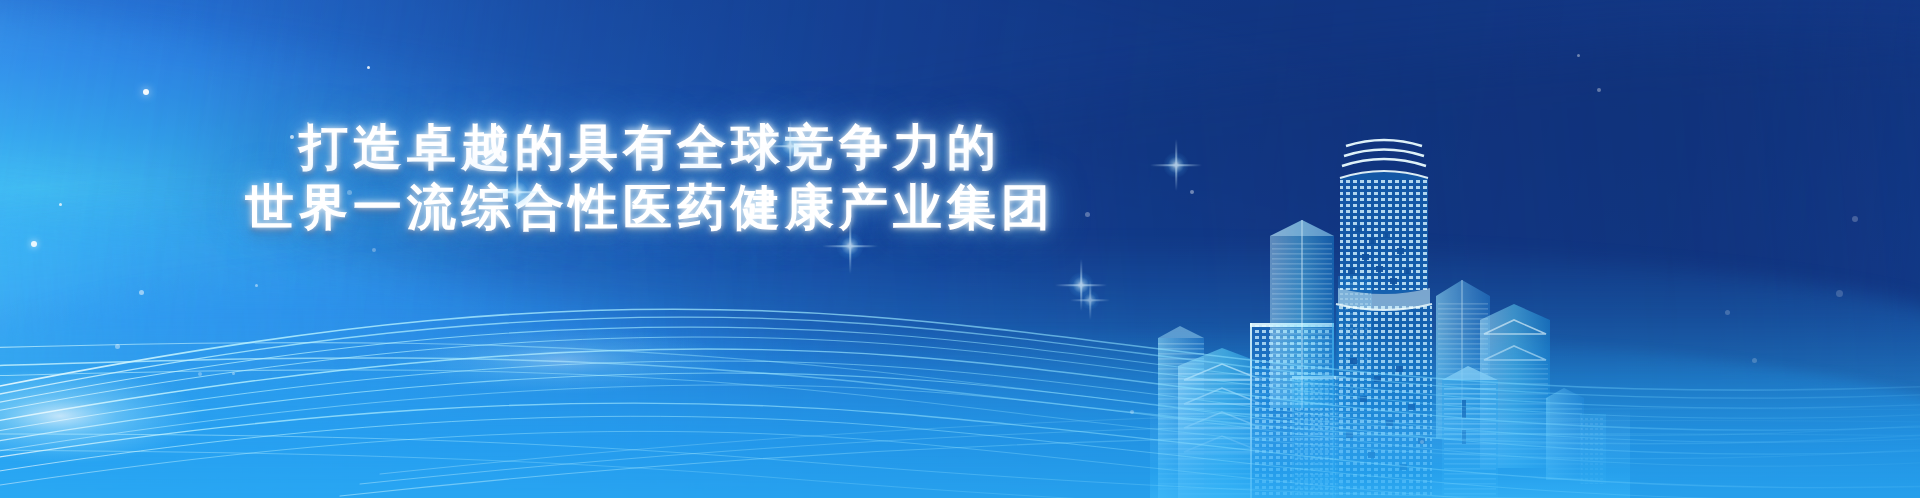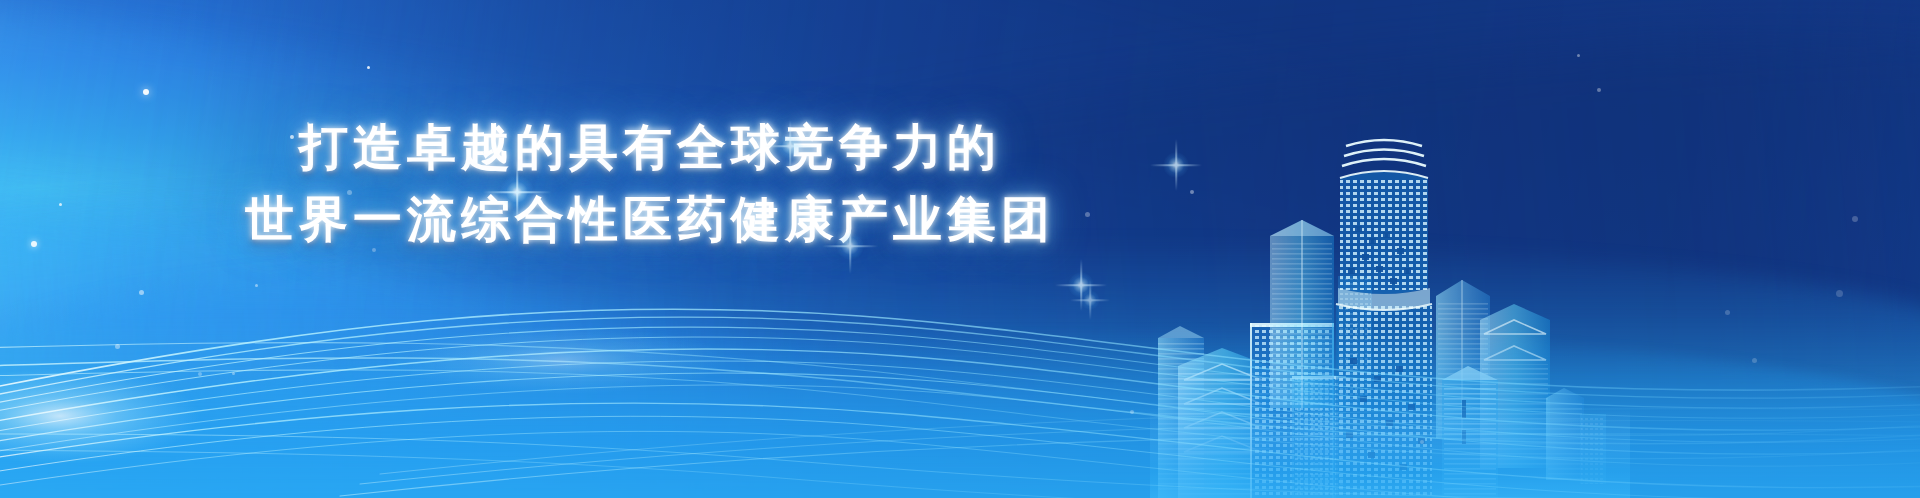--- a/index.html
+++ b/index.html
@@ -107,21 +107,21 @@
     color:#ffffff;
     white-space:nowrap;
     text-shadow:
       0 0 6px rgba(255,255,255,0.95),
       0 0 18px rgba(150,220,255,0.85),
       0 0 38px rgba(80,180,255,0.70),
       0 3px 5px rgba(8,40,105,0.75),
       0 6px 14px rgba(8,38,100,0.55);
     font-family:Liberation Serif, serif;
   }
-  .line + .line{margin-top:12px;}
+  .line + .line{}
 
   .flare{
     position:absolute;pointer-events:none;
     background:radial-gradient(circle, rgba(255,255,255,0.95) 0%, rgba(175,230,255,0.55) 22%, rgba(90,190,255,0.18) 45%, rgba(0,0,0,0) 72%);
     border-radius:50%;
   }
   .flare::before,.flare::after{
     content:"";position:absolute;left:50%;top:50%;transform:translate(-50%,-50%);
     background:linear-gradient(90deg, rgba(255,255,255,0) 0%, rgba(210,240,255,0.85) 50%, rgba(255,255,255,0) 100%);
   }

